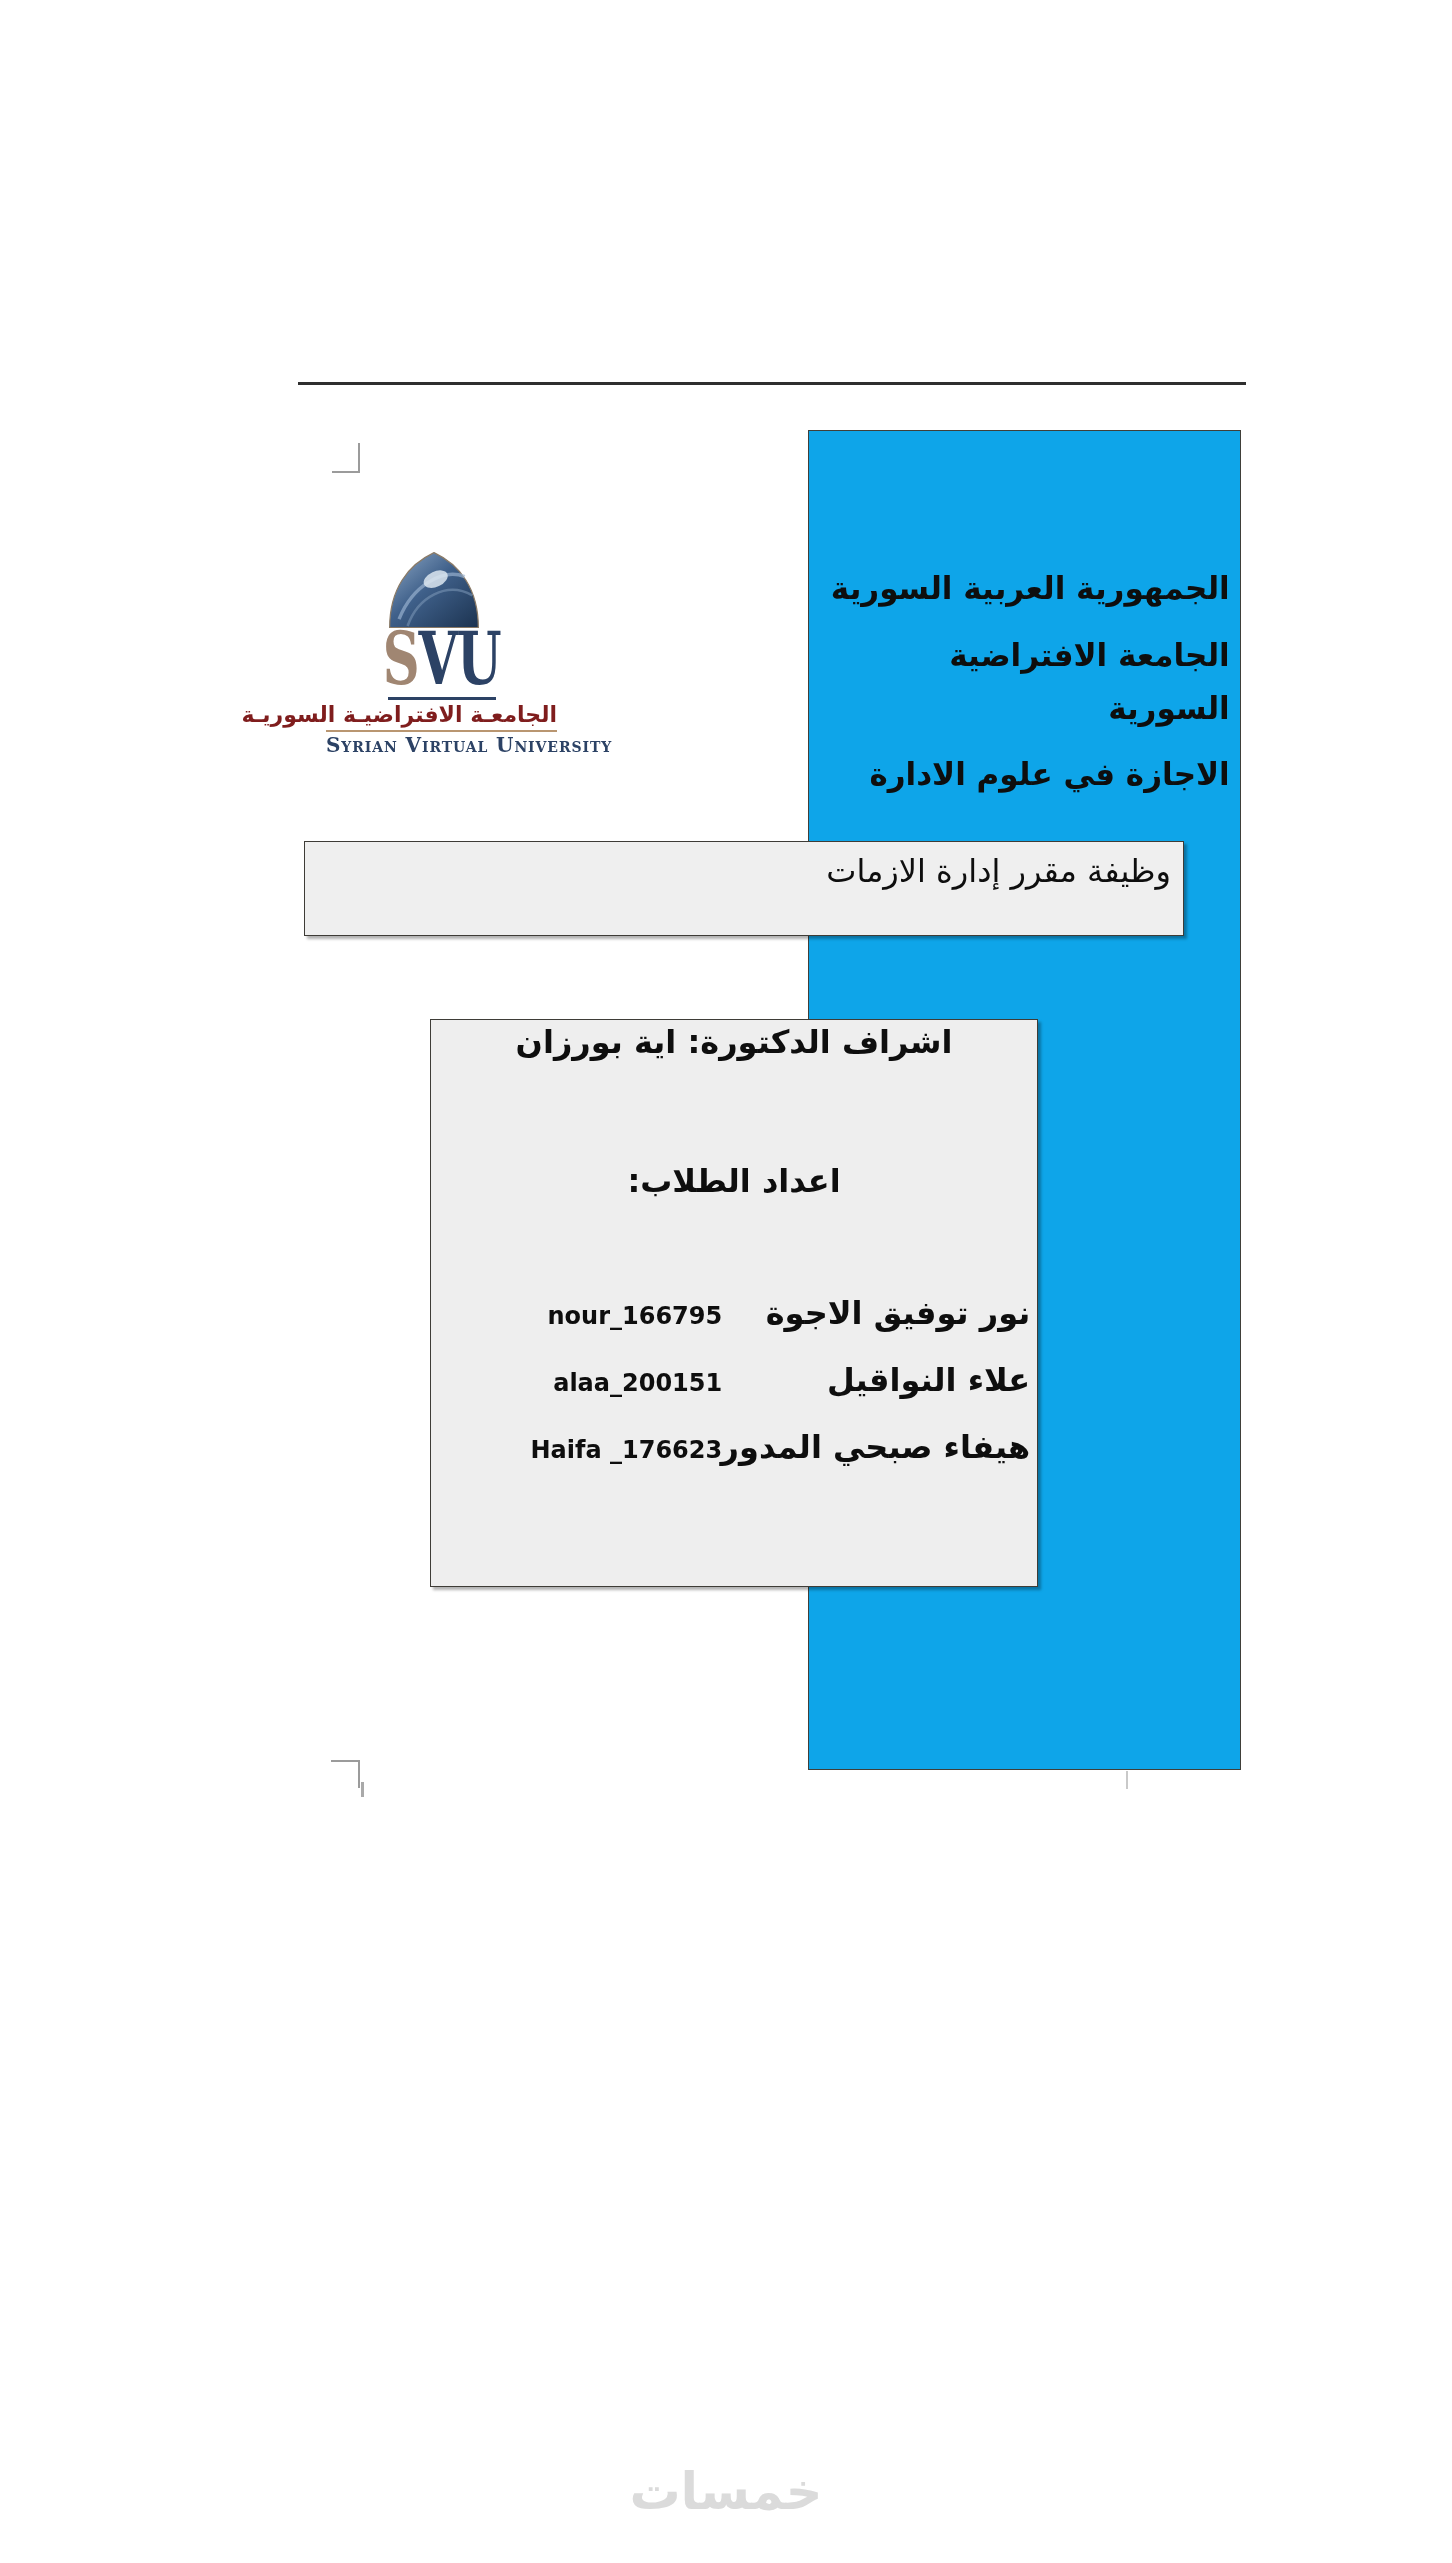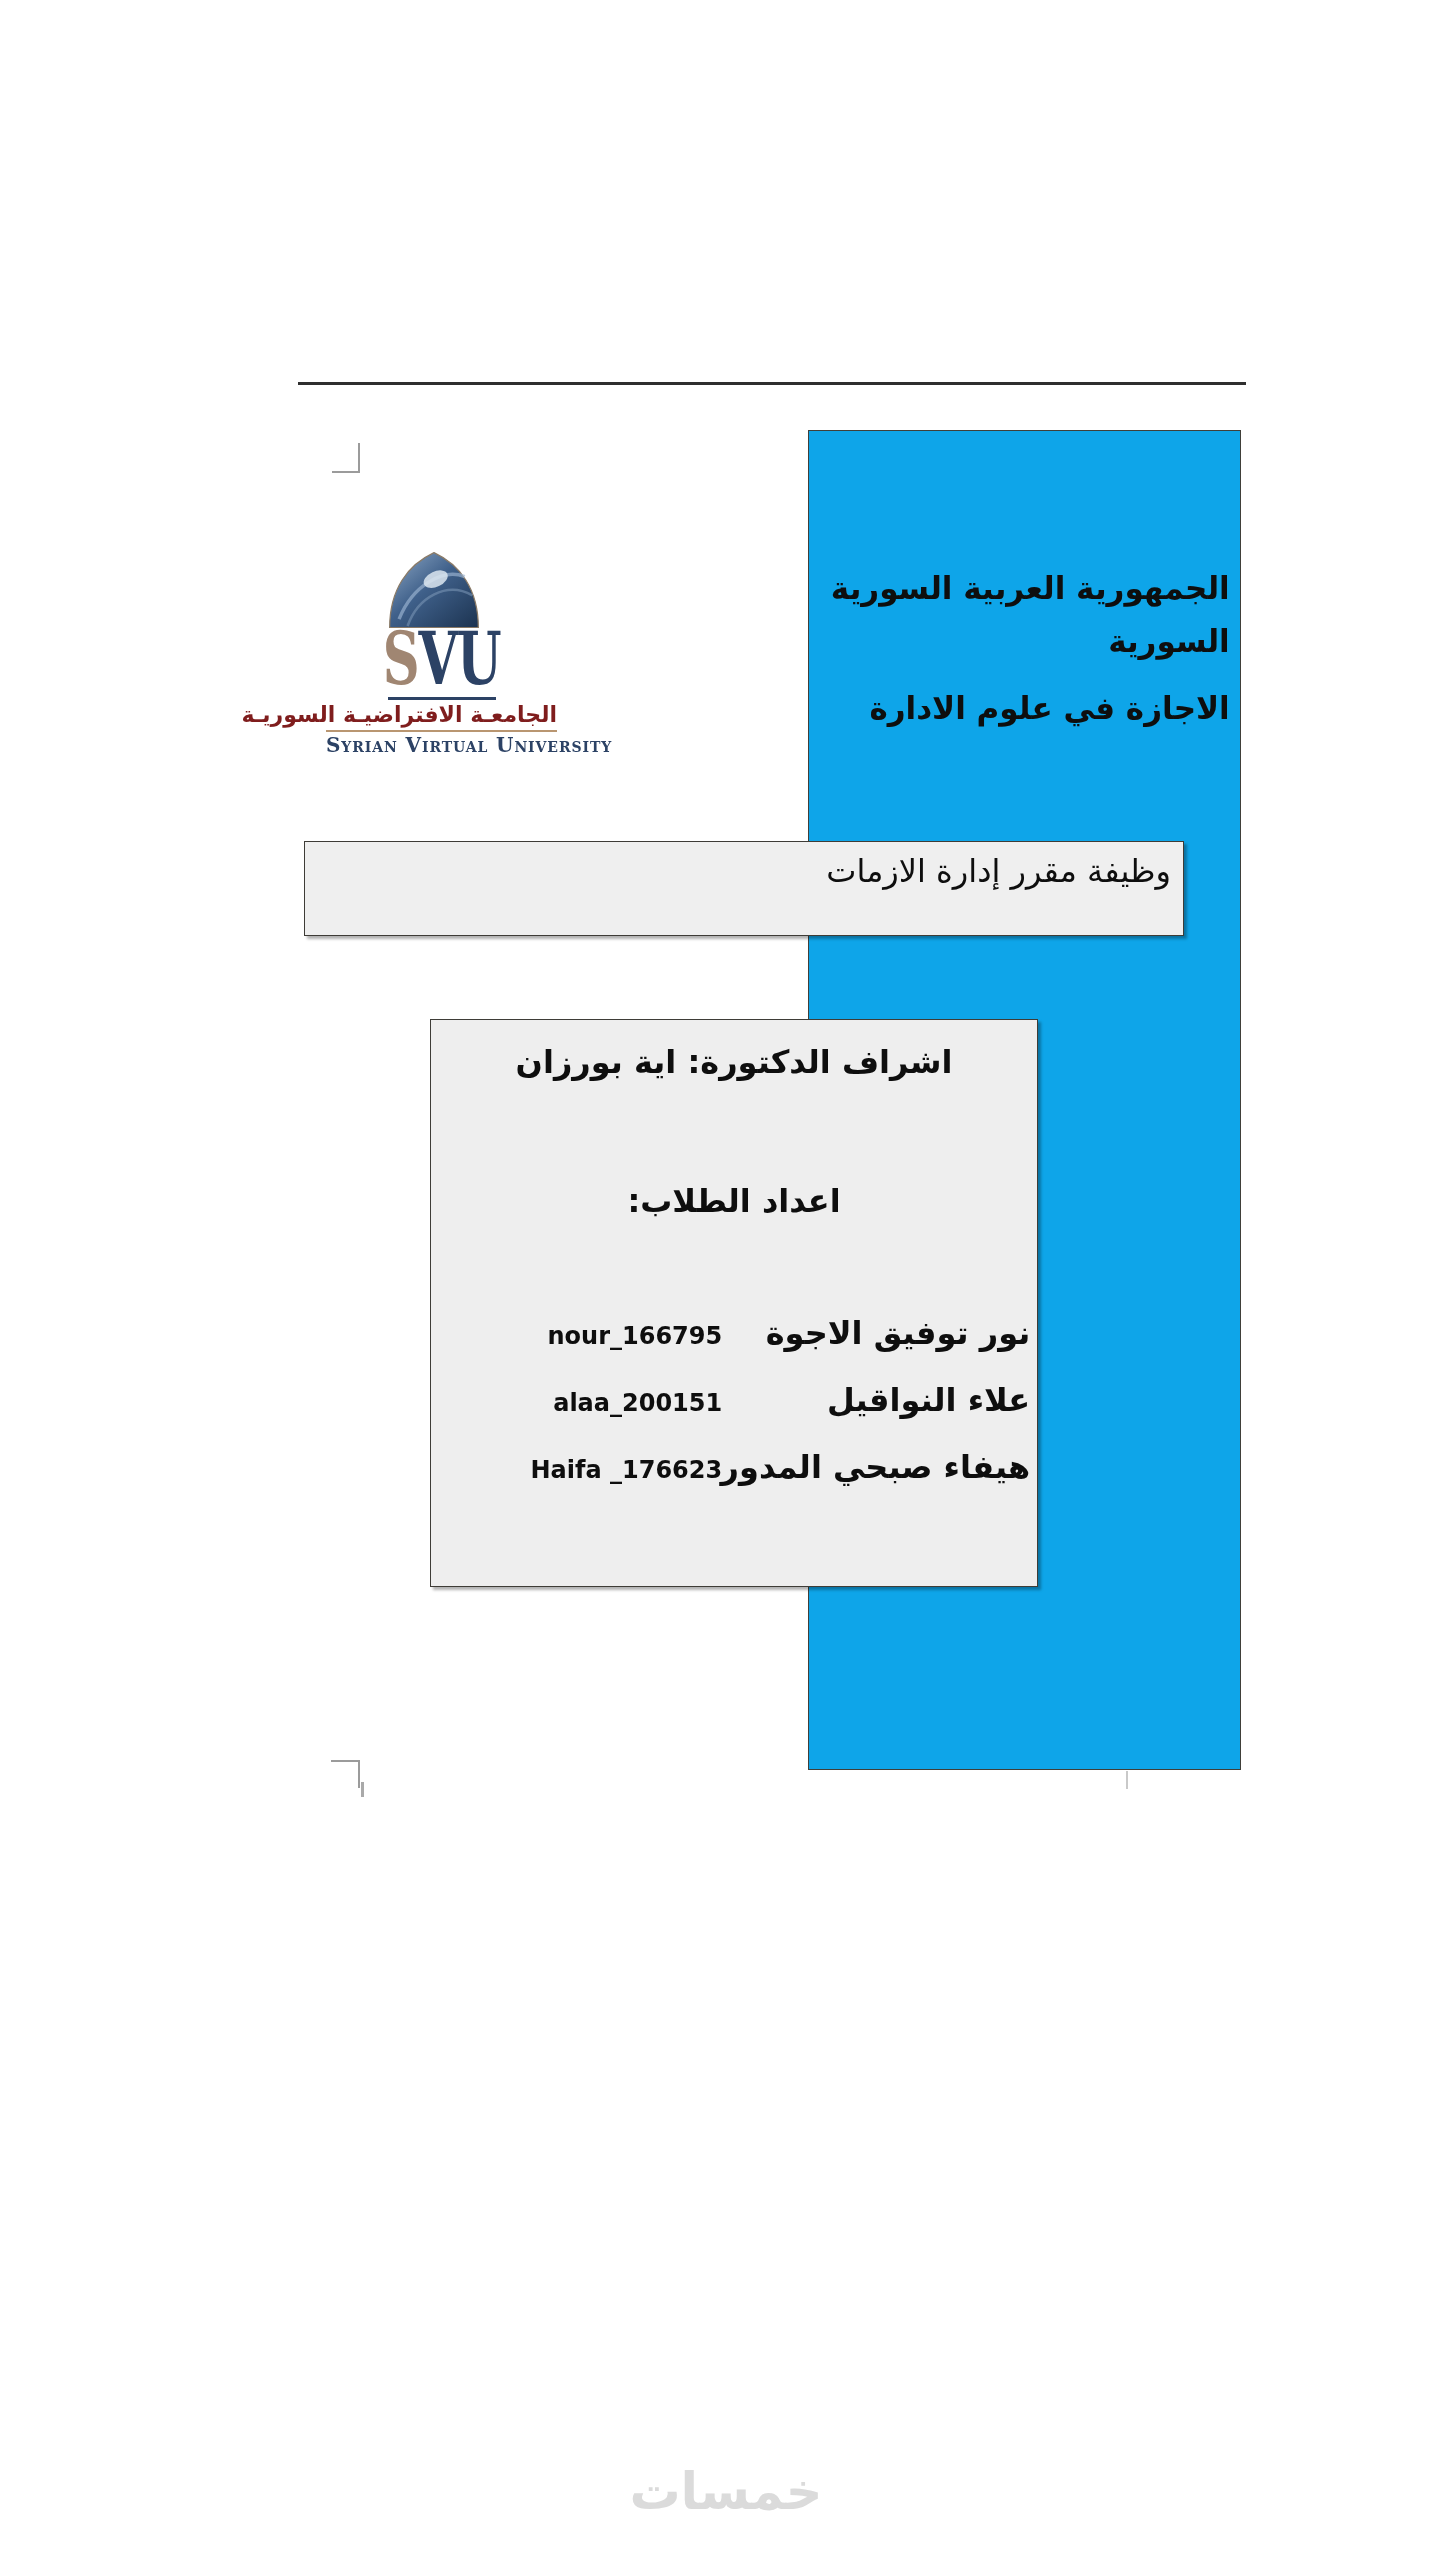--- a/index.html
+++ b/index.html
@@ -49,21 +49,21 @@
     border:1.7px solid #3e3c37;box-sizing:border-box;box-shadow:2.6px 3.4px 2.6px rgba(0,0,0,0.30);
     direction:rtl;}
   .course-box .row{display:flex;align-items:baseline;gap:34px;padding:6.8px 12px 0 0;white-space:nowrap;}
   .course-box .ar{font-size:32px;line-height:44px;font-weight:normal;}
   .course-box .code{direction:ltr;unicode-bidi:isolate;font-size:36px;line-height:44px;font-weight:bold;}
 
   
   .sup-box{left:430px;top:1019px;width:608px;height:568px;background:#eeeeee;
     border:1.7px solid #3e3c37;box-sizing:border-box;box-shadow:2.6px 3.4px 2.6px rgba(0,0,0,0.30);
     direction:rtl;text-align:center;}
-  .sup-box .supervisor{margin-top:22px;font-size:32px;line-height:41px;font-weight:bold;white-space:nowrap;}
+  .sup-box .supervisor{margin-top:2px;font-size:32px;line-height:41px;font-weight:bold;white-space:nowrap;}
   .sup-box .prepared{margin-top:98px;font-size:32px;line-height:41px;font-weight:bold;}
   .students{margin-top:91px;padding-right:6.8px;}
   .student-row{display:flex;direction:rtl;margin-top:23px;align-items:baseline;}
   .student-row:first-child{margin-top:0;}
   .student-row .name{width:308px;text-align:right;font-size:32px;line-height:41px;font-weight:bold;white-space:nowrap;}
   .student-row .sid{direction:ltr;unicode-bidi:isolate;text-align:right;
     font-size:24px;line-height:41px;font-weight:bold;white-space:nowrap;}
 
   
   .watermark{left:598px;top:2464px;width:256px;text-align:center;direction:rtl;
@@ -94,20 +94,21 @@
   <div class="svu"><span class="s">S</span><span class="vu">VU</span></div>
   <div class="svu-underline"></div>
   <div class="ar-name">الجامعـة الافتراضيـة السوريـة</div>
   <div class="tan-rule"></div>
   <div class="en-name">Syrian Virtual University</div>
 </div>
 
 <div class="abs peach-panel">
   <div class="txt">
     <div class="line">الجمهورية العربية السورية</div>
+    <div class="line sp">الجامعة الافتراضية</div>
     <div class="line">السورية</div>
     <div class="line sp">الاجازة في علوم الادارة</div>
   </div>
 </div>
 
 <div class="abs course-box">
   <div class="row">
     <span class="ar">وظيفة مقرر إدارة الازمات</span>
   </div>
 </div>

